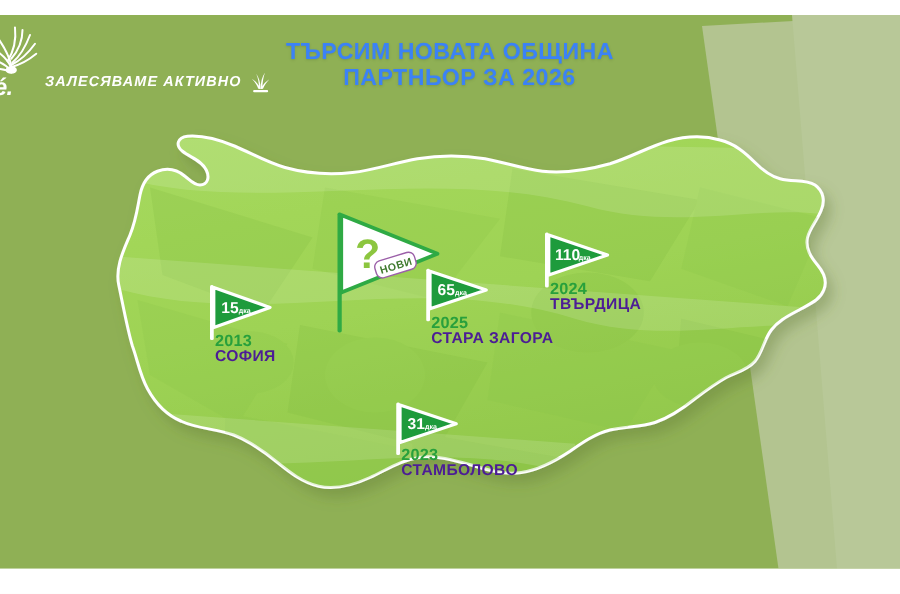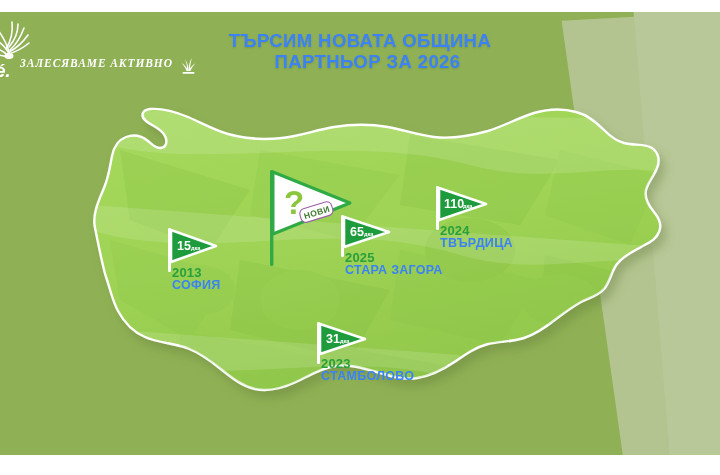--- a/index.html
+++ b/index.html
@@ -60,24 +60,24 @@
     font-size:19px;
     font-weight:700;
     font-style:italic;
     color:#ffffff;
     letter-spacing:-0.5px;
     white-space:nowrap;
   }
 
   .tagline {
     position:absolute;
-    left:20px; top:57px;
+    left:36px; top:57px;
     display:flex;
+    align-items:center;
     gap:7px;
-    font-family:Liberation Serif, serif;
   }
   .tagline-text {
     font-size:11.5px;
     font-weight:700;
     font-style:italic;
     color:#ffffff;
     letter-spacing:0.9px;
     white-space:nowrap;
   }
   .tagline-icon { display:block; }
@@ -118,21 +118,21 @@
     display:block;
     font-size:13px;
     font-weight:700;
     color:#28a03c;
     letter-spacing:0.2px;
   }
   .flag-city {
     display:block;
     font-size:12.5px;
     font-weight:700;
-    color:#3b82f6;
+    color:#4c1d95;
     letter-spacing:0.3px;
   }
   .flag-area-num {
     font-size:12.5px;
     font-weight:700;
     fill:#ffffff;
   }
   .flag-area-unit {
     font-size:5.6px;
     font-weight:700;

